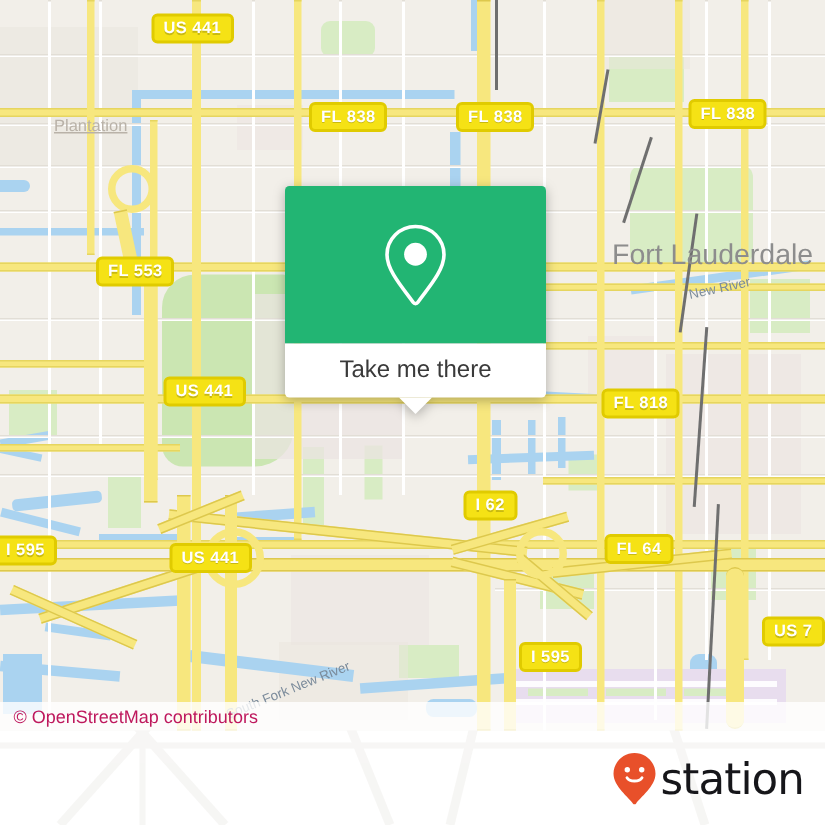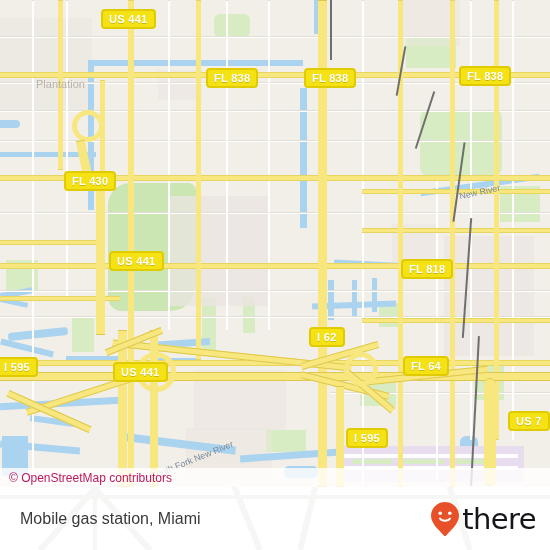--- a/index.html
+++ b/index.html
@@ -71,20 +71,21 @@
     color: #8d8d8d;
     font-size: 19px;
     white-space: nowrap;
     font-weight: normal;
   }
   .place-faint {
     position: absolute;
     color: #b9b2a8;
     font-size: 11px;
     white-space: nowrap;
+    text-decoration: underline;
   }
   .river-label {
     position: absolute;
     color: #7b8b9b;
     font-size: 9px;
     white-space: nowrap;
   }
 
   
   #osm-bar {
@@ -299,61 +300,73 @@
     <div class="road rd-mw" style="left:344px;top:352px;width:34px;height:34px;border-radius:50%;background:transparent;border:5px solid #f7e77e;"></div>
     <div class="road rd-mw" style="left:136px;top:352px;width:40px;height:40px;border-radius:50%;background:transparent;border:5px solid #f7e77e;"></div>
 
     <div class="rail" style="left:330px;top:0;width:2px;height:60px;"></div>
     <div class="rail" style="left:400px;top:46px;width:2px;height:50px;transform:rotate(10deg);"></div>
     <div class="rail" style="left:424px;top:90px;width:2px;height:60px;transform:rotate(18deg);"></div>
     <div class="rail" style="left:458px;top:142px;width:2px;height:80px;transform:rotate(8deg);"></div>
     <div class="rail" style="left:466px;top:218px;width:2px;height:120px;transform:rotate(4deg);"></div>
     <div class="rail" style="left:474px;top:336px;width:2px;height:150px;transform:rotate(3deg);"></div>
 
+    <div class="city-label" style="left:408px;top:160px;">Fort Lauderdale</div>
     <div class="place-faint" style="left:36px;top:78px;">Plantation</div>
     <div class="river-label" style="left:459px;top:187px;transform:rotate(-12deg);">New River</div>
     <div class="river-label" style="left:148px;top:455px;transform:rotate(-22deg);">South Fork New River</div>
 
     <div class="shield" style="left:101px;top:9px;">US 441</div>
     <div class="shield" style="left:206px;top:68px;">FL 838</div>
     <div class="shield" style="left:304px;top:68px;">FL 838</div>
     <div class="shield" style="left:459px;top:66px;">FL 838</div>
-    <div class="shield" style="left:64px;top:171px;">FL 430</div>
+    <div class="shield" style="left:64px;top:171px;">FL 553</div>
     <div class="shield" style="left:109px;top:251px;">US 441</div>
     <div class="shield" style="left:401px;top:259px;">FL 818</div>
     <div class="shield" style="left:309px;top:327px;">I 62</div>
     <div class="shield" style="left:-4px;top:357px;">I 595</div>
     <div class="shield" style="left:113px;top:362px;">US 441</div>
     <div class="shield" style="left:403px;top:356px;">FL 64</div>
     <div class="shield" style="left:508px;top:411px;">US 7</div>
     <div class="shield" style="left:346px;top:428px;">I 595</div>
 
     <div id="osm-bar">
       <span>© OpenStreetMap contributors</span>
     </div>
 
+    <div id="popup">
+      <div id="popup-head">
+        <svg width="46" height="58" viewBox="0 0 46 58">
+          <path d="M23 3 C12.5 3 4 11.4 4 21.8 C4 33 16 45.5 21.4 53.5 C22.2 54.7 23.8 54.7 24.6 53.5 C30 45.5 42 33 42 21.8 C42 11.4 33.5 3 23 3 Z" fill="none" stroke="#ffffff" stroke-width="2.4"></path>
+          <circle cx="23" cy="21.5" r="7.6" fill="#ffffff"></circle>
+        </svg>
+      </div>
+      <div id="popup-body">
+        <span>Take me there</span>
+        <div id="popup-tail"></div>
+      </div>
+    </div>
   </div>
 
   <div id="footer">
     <svg id="footer-watermark" viewBox="0 0 550 123">
       <g stroke="#e4e2dd" stroke-width="6" fill="none">
         <path d="M40 0 L150 123"></path>
         <path d="M150 0 L40 123"></path>
         <path d="M210 0 L260 123"></path>
         <path d="M330 0 L300 123"></path>
         <path d="M430 0 L470 123"></path>
         <path d="M0 70 L550 70" stroke-width="4"></path>
         <path d="M95 0 L95 123" stroke-width="4"></path>
       </g>
     </svg>
-    <div id="footer-title">Mobile gas station, Miami</div>
     <div id="logo">
       <svg width="30" height="36" viewBox="0 0 30 36">
         <path d="M15 1 C7.3 1 1 7.2 1 14.9 C1 23.3 11.5 31 13.9 34.6 C14.4 35.4 15.6 35.4 16.1 34.6 C18.5 31 29 23.3 29 14.9 C29 7.2 22.7 1 15 1 Z" fill="#e8502a"></path>
         <circle cx="10.2" cy="12.2" r="1.8" fill="#ffffff"></circle>
         <circle cx="19.8" cy="12.2" r="1.8" fill="#ffffff"></circle>
         <path d="M10 17.5 C11.8 20.4 18.2 20.4 20 17.5" stroke="#ffffff" stroke-width="1.9" fill="none" stroke-linecap="round"></path>
       </svg>
-      <span id="logo-text">there</span>
+      <span id="logo-text">station</span>
     </div>
   </div>
 
 </div>
 
 </body></html>

